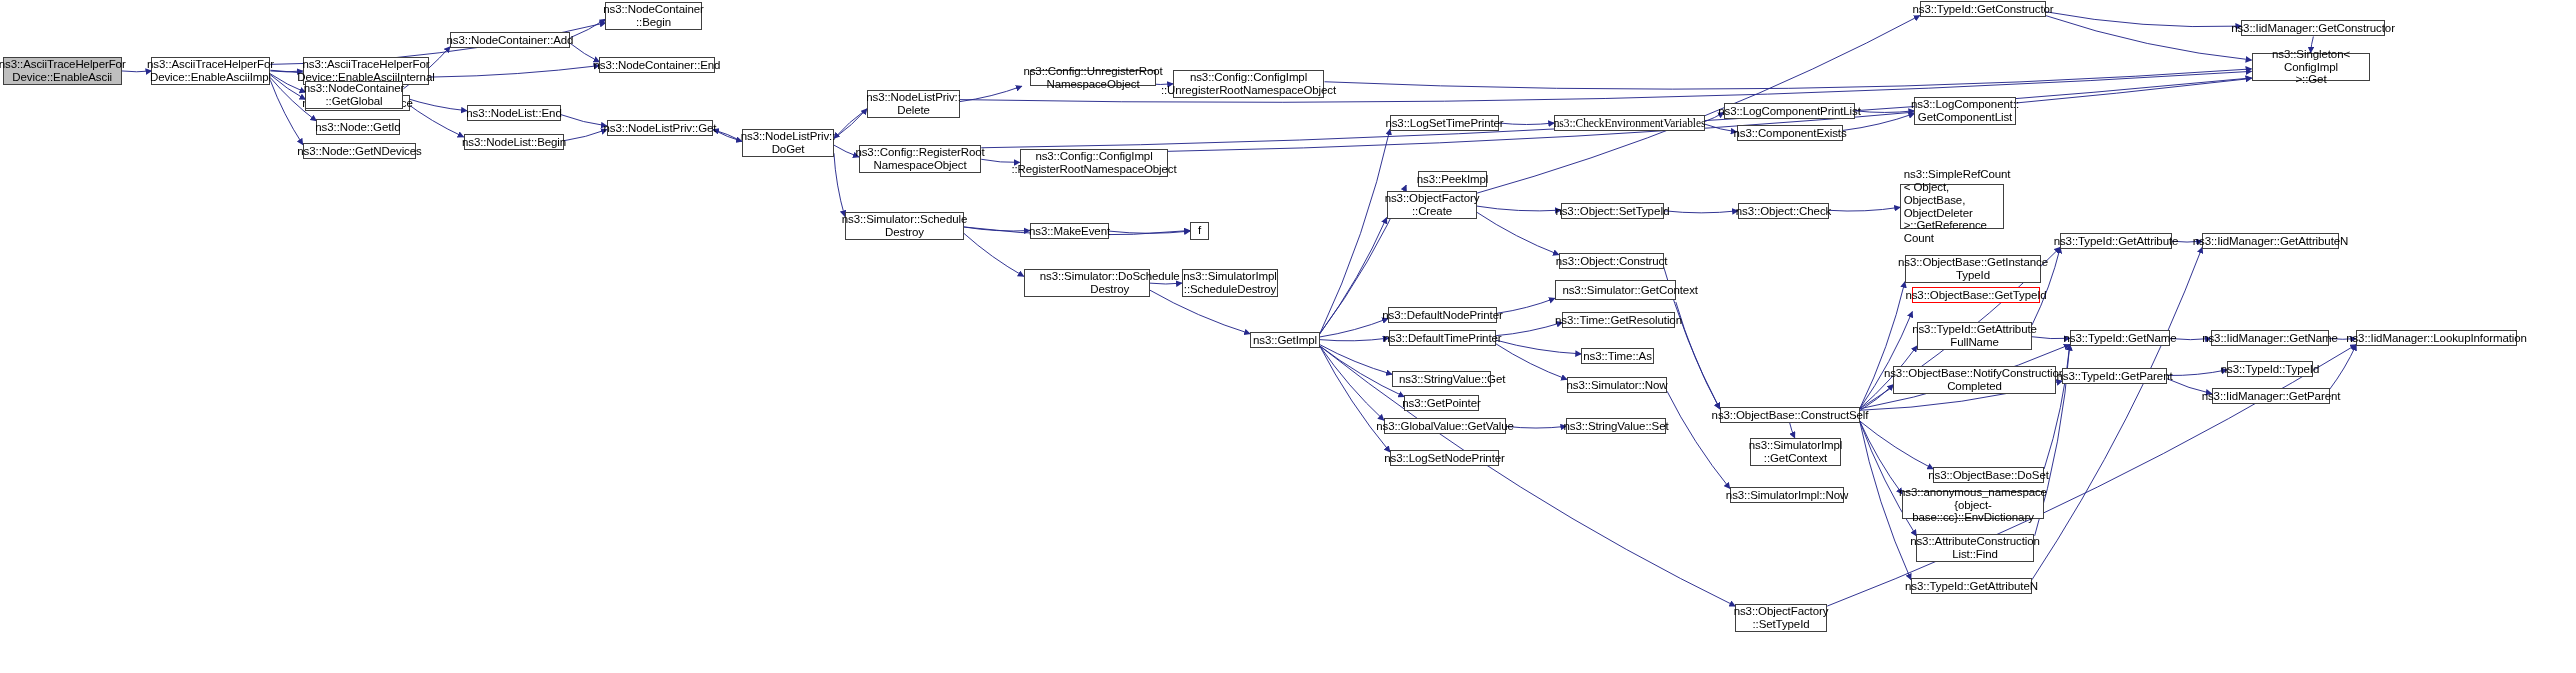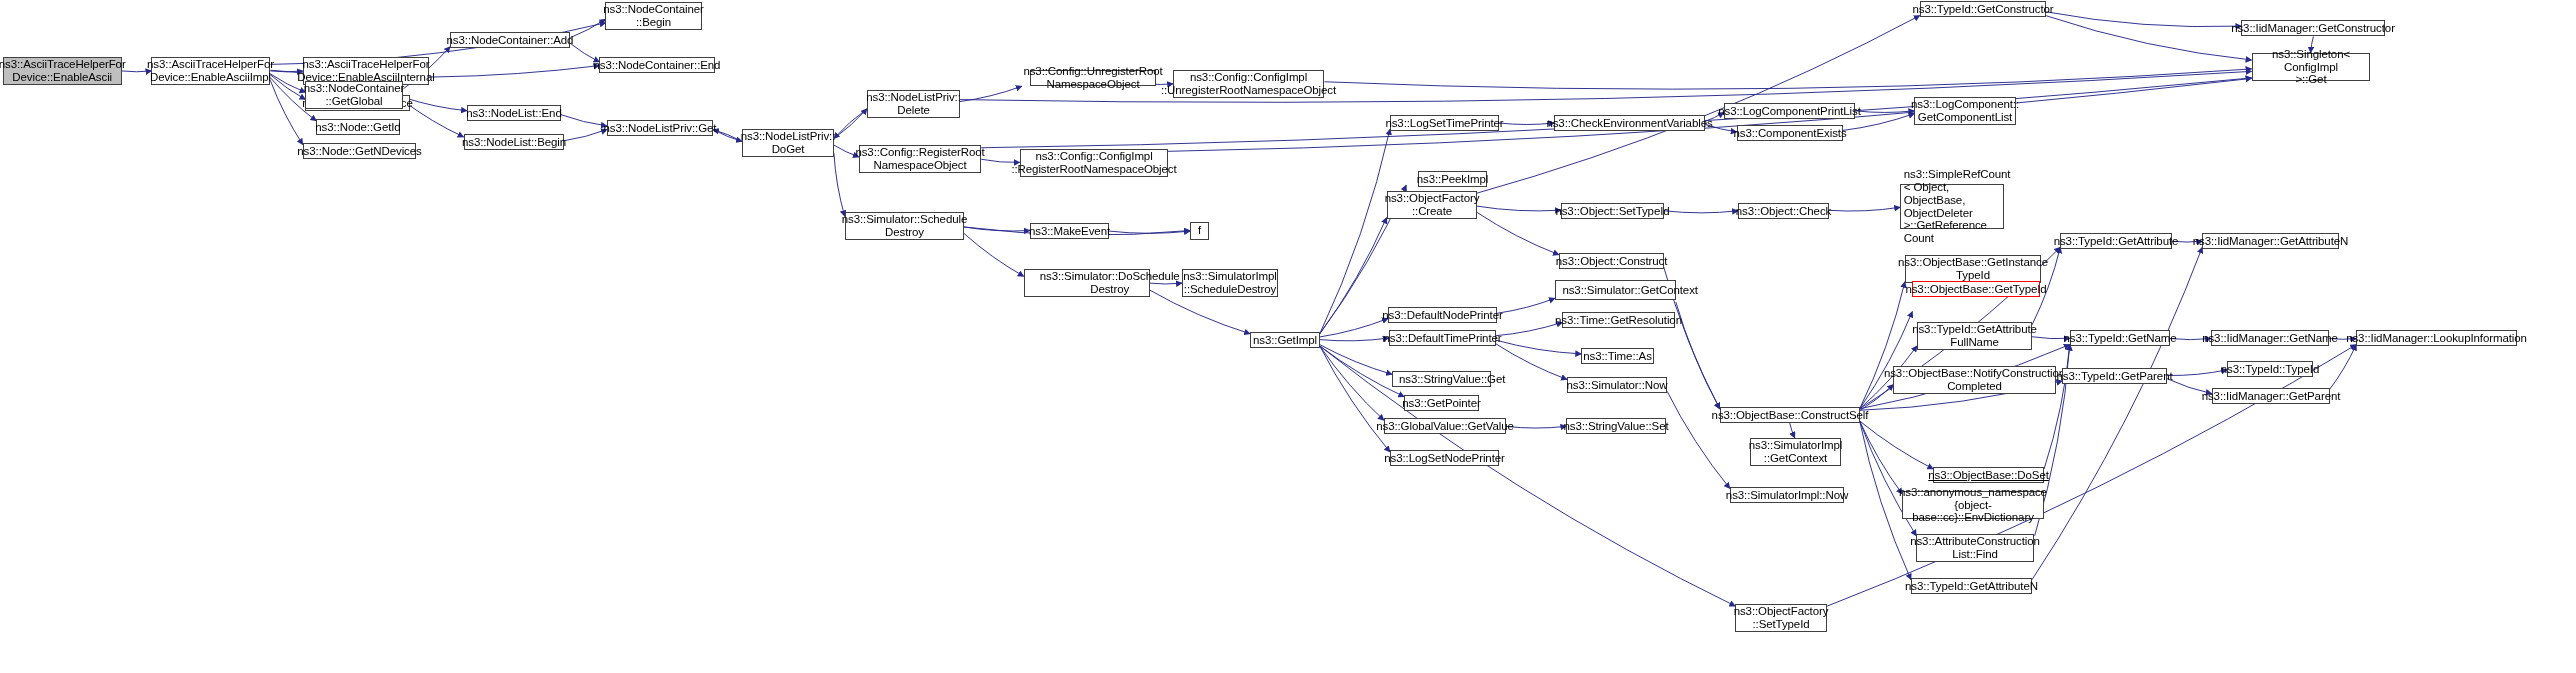--- a/index.html
+++ b/index.html
@@ -174,21 +174,21 @@
       <div class="node" style="left: 845px; top: 212px; width: 119px; height: 28px;">ns3::Simulator::Schedule
 Destroy</div>
       <div class="node" style="left: 1030px; top: 223px; width: 79px; height: 16px;">ns3::MakeEvent</div>
       <div class="node" style="left: 1190px; top: 222px; width: 19px; height: 17.6px;">f</div>
       <div class="node" style="left: 1024px; top: 269px; width: 126px; height: 28px; padding-left: 48px;">ns3::Simulator::DoSchedule
 Destroy</div>
       <div class="node" style="left: 1182px; top: 269px; width: 96px; height: 28px;">ns3::SimulatorImpl
 ::ScheduleDestroy</div>
       <div class="node" style="left: 1250px; top: 332px; width: 70px; height: 16px;">ns3::GetImpl</div>
       <div class="node" style="left: 1390px; top: 115px; width: 109px; height: 16px;">ns3::LogSetTimePrinter</div>
-      <div class="node" style="left: 1554px; top: 115px; width: 151px; height: 16px;">ns3::CheckEnvironmentVariables</div>
+      <div class="node" style="left: 1554px; top: 115px; width: 151px; height: 16px; font-family: Liberation Serif, serif;">ns3::CheckEnvironmentVariables</div>
       <div class="node" style="left: 1724px; top: 103px; width: 131px; height: 16px;">ns3::LogComponentPrintList</div>
       <div class="node" style="left: 1737px; top: 125px; width: 106px; height: 16px;">ns3::ComponentExists</div>
       <div class="node" style="left: 1914px; top: 97px; width: 102px; height: 28px;">ns3::LogComponent::
 GetComponentList</div>
       <div class="node" style="left: 1406px; top: 171px; width: 69px; height: 16px; margin-left: 12px;">ns3::PeekImpl</div>
       <div class="node" style="left: 1387px; top: 191px; width: 90px; height: 28px;">ns3::ObjectFactory
 ::Create</div>
       <div class="node" style="left: 1561px; top: 203px; width: 103px; height: 16px;">ns3::Object::SetTypeId</div>
       <div class="node" style="left: 1559px; top: 253px; width: 105px; height: 16px;">ns3::Object::Construct</div>
       <div class="node" style="left: 1738px; top: 203px; width: 91px; height: 16px;">ns3::Object::Check</div>
@@ -206,26 +206,26 @@
       <div class="node" style="left: 1404px; top: 395px; width: 75px; height: 16px;">ns3::GetPointer</div>
       <div class="node" style="left: 1384px; top: 418px; width: 122px; height: 16px;">ns3::GlobalValue::GetValue</div>
       <div class="node" style="left: 1566px; top: 418px; width: 100px; height: 16px;">ns3::StringValue::Set</div>
       <div class="node" style="left: 1390px; top: 450px; width: 109px; height: 16px;">ns3::LogSetNodePrinter</div>
       <div class="node" style="left: 1720px; top: 407px; width: 140px; height: 16px;">ns3::ObjectBase::ConstructSelf</div>
       <div class="node" style="left: 1750px; top: 438px; width: 91px; height: 28px;">ns3::SimulatorImpl
 ::GetContext</div>
       <div class="node" style="left: 1730px; top: 487px; width: 114px; height: 16px;">ns3::SimulatorImpl::Now</div>
       <div class="node" style="left: 1905px; top: 255px; width: 136px; height: 28px;">ns3::ObjectBase::GetInstance
 TypeId</div>
-      <div class="node highlight" style="left: 1912px; top: 281px; width: 128px; height: 16px;">ns3::ObjectBase::GetTypeId</div>
+      <div class="node highlight" style="left: 1912px; top: 287px; width: 128px; height: 16px;">ns3::ObjectBase::GetTypeId</div>
       <div class="node" style="left: 1917px; top: 322px; width: 115px; height: 28px;">ns3::TypeId::GetAttribute
 FullName</div>
       <div class="node" style="left: 1893px; top: 366px; width: 163px; height: 28px;">ns3::ObjectBase::NotifyConstruction
 Completed</div>
-      <div class="node" style="left: 1933px; top: 467px; width: 111px; height: 16px; text-decoration: underline;">ns3::ObjectBase::DoSet</div>
+      <div class="node" style="left: 1933px; top: 467px; width: 111px; height: 16px;">ns3::ObjectBase::DoSet</div>
       <div class="node" style="left: 1902px; top: 491px; width: 142px; height: 28px;">ns3::anonymous_namespace
 {object-base::cc}::EnvDictionary</div>
       <div class="node" style="left: 1916px; top: 534px; width: 118px; height: 28px;">ns3::AttributeConstruction
 List::Find</div>
       <div class="node" style="left: 1911px; top: 578px; width: 121px; height: 16px;">ns3::TypeId::GetAttributeN</div>
       <div class="node" style="left: 1920px; top: 1.4px; width: 126px; height: 16px;">ns3::TypeId::GetConstructor</div>
       <div class="node" style="left: 2241px; top: 20px; width: 144px; height: 16px;">ns3::IidManager::GetConstructor</div>
       <div class="node" style="left: 2252px; top: 53px; width: 118px; height: 28px;">ns3::Singleton&lt; ConfigImpl
 &gt;::Get</div>
       <div class="node" style="left: 2060px; top: 233px; width: 112px; height: 16px;">ns3::TypeId::GetAttribute</div>

